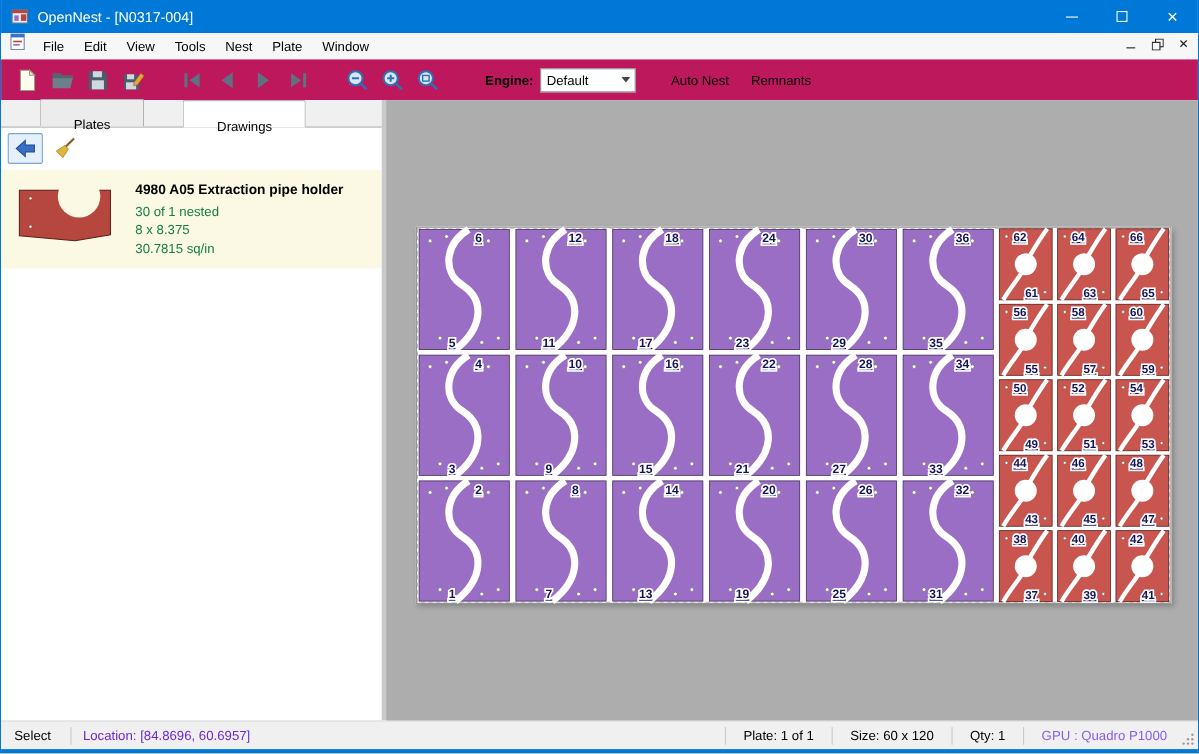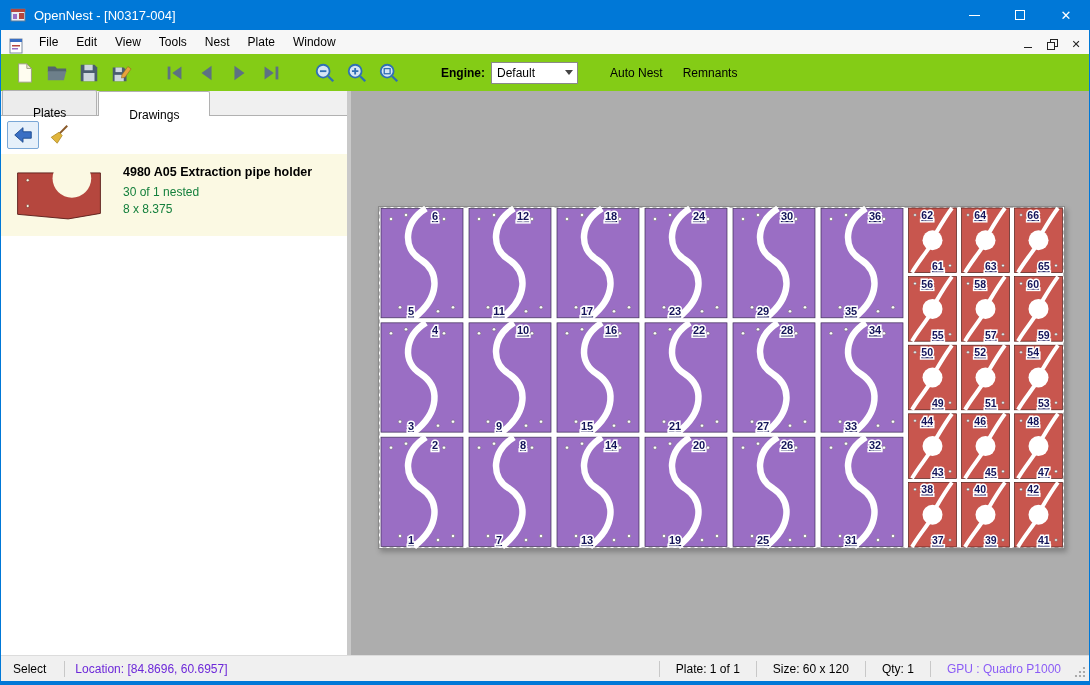--- a/index.html
+++ b/index.html
@@ -12,47 +12,47 @@
   .titlebar { height:30px; background:#0078d7; color:#fff; display:flex; align-items:center; flex:0 0 auto; }
   .titlebar .appicon { margin:0 8px 0 9px; display:flex; }
   .titlebar .title { font-size:13px; }
   .titlebar .spacer { flex:1; }
   .caption-btn { width:46px; height:30px; display:flex; align-items:center; justify-content:center;
                  color:#fff; font-size:13px; }
   .max-glyph { width:10px; height:10px; border:1px solid #fff; display:inline-block; }
   .min-glyph { width:11px; height:1px; background:#fff; display:inline-block; }
 
   
-  .menubar { height:24px; background:#f7f7f7; display:flex; align-items:flex-end; flex:0 0 auto; }
+  .menubar { height:24px; background:#f7f7f7; display:flex; align-items:flex-start; flex:0 0 auto; }
   .menubar .mdiicon { margin:0 6px 0 7px; display:flex; }
   .menu-item { padding:0 9px; height:24px; line-height:24px; cursor:default; }
   .menubar .spacer { flex:1; }
   .mdi-btn { width:22px; height:20px; display:flex; align-items:center; justify-content:center; margin-right:2px; color:#222; font-size:11px; }
 
   
-  .toolbar { height:37px; background:#84cc16; display:flex; align-items:center; padding-left:8px; flex:0 0 auto; }
+  .toolbar { height:37px; background:#be185d; display:flex; align-items:center; padding-left:8px; flex:0 0 auto; }
   .tb-btn { width:32px; height:30px; display:flex; align-items:center; justify-content:center; border-radius:2px; }
   .tb-group { display:flex; align-items:center; margin-right:22px; }
   .engine-label { font-weight:bold; margin-right:6px; }
   .combo { width:87px; height:22px; background:#fff; border:1px solid #8a8a8a; display:flex; align-items:center; }
   .combo .combo-text { flex:1; padding-left:5px; }
   .combo .combo-arrow { width:16px; display:flex; align-items:center; justify-content:center; }
   .combo .combo-arrow::after { content:""; border-left:4px solid transparent; border-right:4px solid transparent; border-top:5px solid #444; }
   .tb-text-btn { padding:0 10px; height:26px; line-height:26px; border-radius:2px; }
 
   
   .content { flex:1 1 auto; display:flex; min-height:0; }
   .sidebar { width:346px; background:#fff; display:flex; flex-direction:column; flex:0 0 auto; }
   .splitter { width:4px; background:#c9c9c9; flex:0 0 auto; }
   .canvas { flex:1; background:#adadad; position:relative; overflow:hidden; }
 
   
   .tabstrip { height:25px; background:#f0f0f0; border-bottom:1px solid #b1b1b1; display:flex; align-items:flex-end; padding-left:1px; }
   .tab { height:22px; line-height:21px; padding:12px 30px; border:1px solid #b1b1b1; border-bottom:none;
-         background:#ececec; border-radius:2px 2px 0 0; margin-right:1px; text-align:center; }
+         background:#ececec; border-radius:2px 2px 0 0; margin-right:1px; text-align:center;margin-left:34px; }
   .tab.active { background:#fff; height:24px; line-height:23px; margin-bottom:-1px; position:relative; z-index:2; }
 
   
   .sb-toolbar { height:38px; display:flex; align-items:center; padding:4px 6px; gap:4px; }
   .sb-btn { width:32px; height:28px; display:flex; align-items:center; justify-content:center; border-radius:2px; }
   .sb-btn.active { border:1px solid #7aa7d6; background:#e6f0fa; }
 
   
   .drawing-list { flex:1; overflow:hidden; }
   .drawing-item { --item-bg:#fbf9e3; display:flex; background:var(--item-bg); padding:9px 8px; margin-bottom:4px; align-items:flex-start; }
@@ -250,20 +250,21 @@
               <path d="M5,8 L95,8 L95,52 L60,58 L5,53 Z" stroke="#5a1f1a" stroke-width="1" fill="#b5473e"></path>
               <circle cx="64" cy="14" r="21" fill="#fbf9e3"></circle>
               <circle cx="16" cy="16" r="1.6" fill="#fbf9e3" stroke="#5a1f1a" stroke-width="0.5"></circle>
               <circle cx="16" cy="44" r="1.6" fill="#fbf9e3" stroke="#5a1f1a" stroke-width="0.5"></circle>
             </svg>
           </div>
           <div class="drawing-info">
             <div class="drawing-title">4980 A05 Extraction pipe holder</div>
             <div class="drawing-sub">30 of 1 nested</div>
             <div class="drawing-sub">8 x 8.375</div>
+            <div class="drawing-sub">30.7815 sq/in</div>
           </div>
         </div>
 
 
       </div>
     </div>
 
     <div class="splitter"></div>
 
     <div class="canvas">

